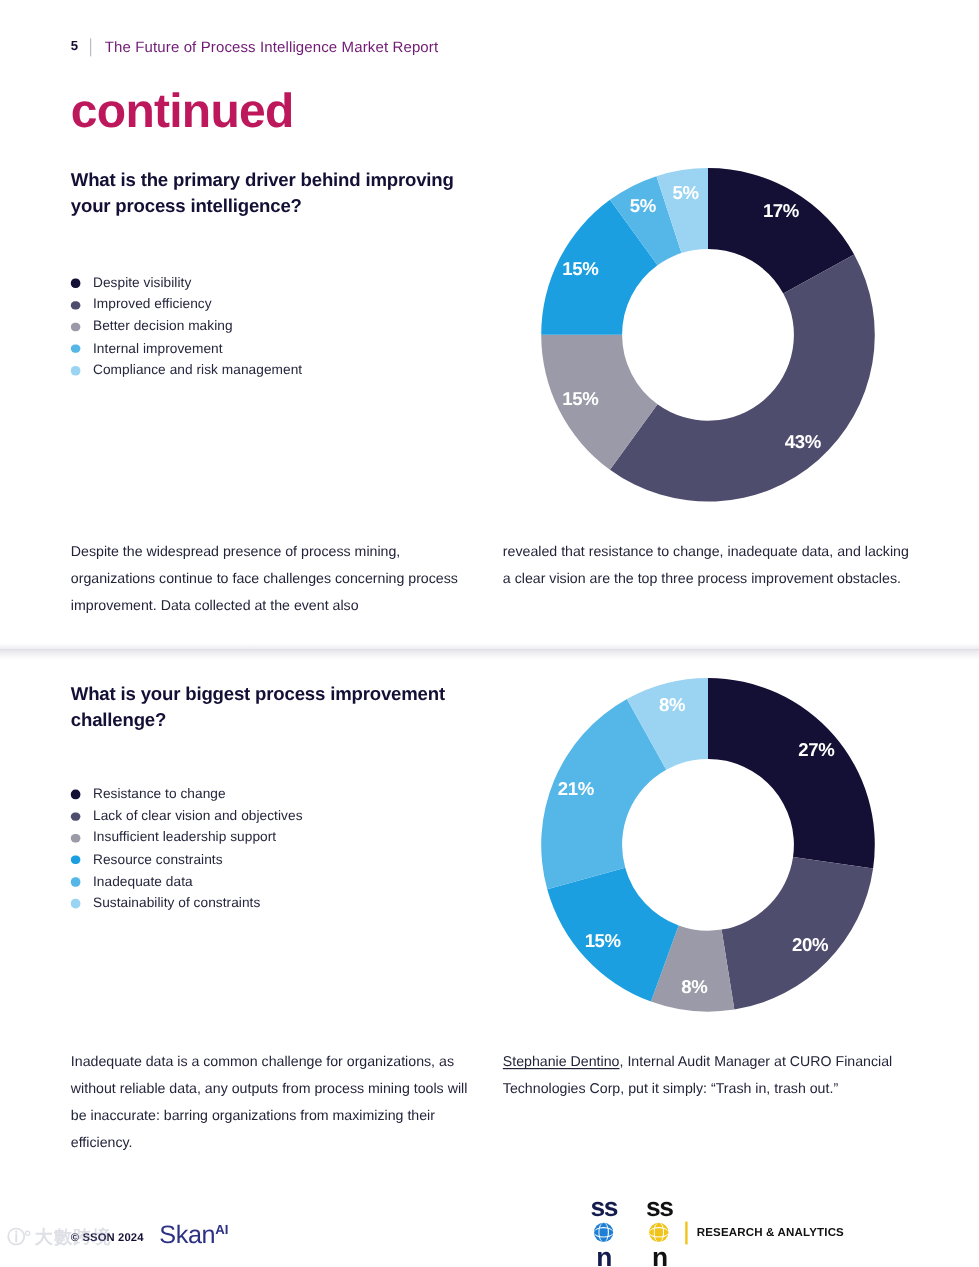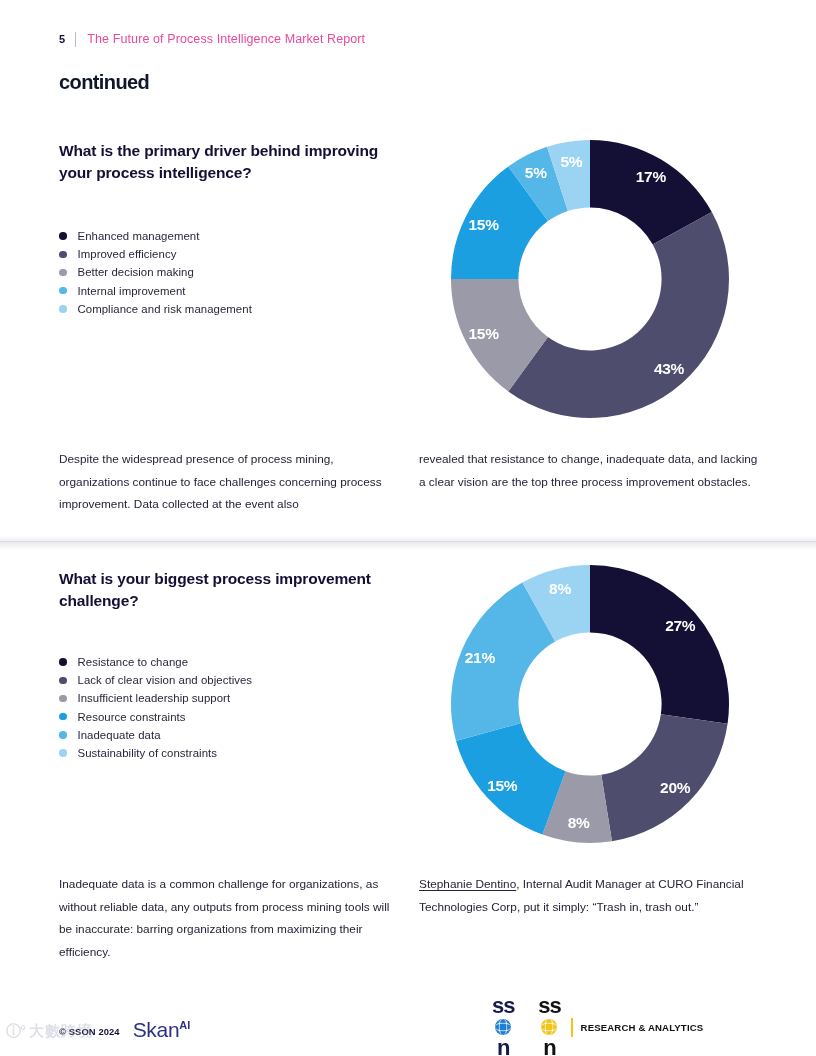--- a/index.html
+++ b/index.html
@@ -40,32 +40,32 @@
   }
   .header-rule {
     width: 1px;
     height: 15px;
     background: #b9bcc8;
     margin: 0 11px 0 10px;
   }
   .header-title {
     font-size: 12.5px;
     font-weight: 400;
-    color: #ec4899;
+    color: #701a75;
     letter-spacing: .1px;
   }
 
   
   .continued-title {
     position: absolute;
     left: 59px;
     top: 71px;
-    font-size: 20px;
+    font-size: 40px;
     font-weight: 800;
-    color: #0f172a;
+    color: #be185d;
     letter-spacing: -0.6px;
   }
 
   
   .section {
     position: absolute;
     left: 0;
     width: 816px;
   }
   #section-1 { top: 130px; height: 410px; }
@@ -301,21 +301,21 @@
   </div>
 
   <div class="continued-title">continued</div>
 
   <div class="section" id="section-1">
     <div class="q-title">What is the primary driver behind improving your process intelligence?</div>
 
     <div class="legend">
       <div class="legend-item">
         <span class="legend-dot" style="background:#140f35"></span>
-        <span class="legend-label">Enhanced management</span>
+        <span class="legend-label">Despite visibility</span>
       </div>
       <div class="legend-item">
         <span class="legend-dot" style="background:#4f4d6e"></span>
         <span class="legend-label">Improved efficiency</span>
       </div>
       <div class="legend-item">
         <span class="legend-dot" style="background:#9a9aa8"></span>
         <span class="legend-label">Better decision making</span>
       </div>
       <div class="legend-item">

